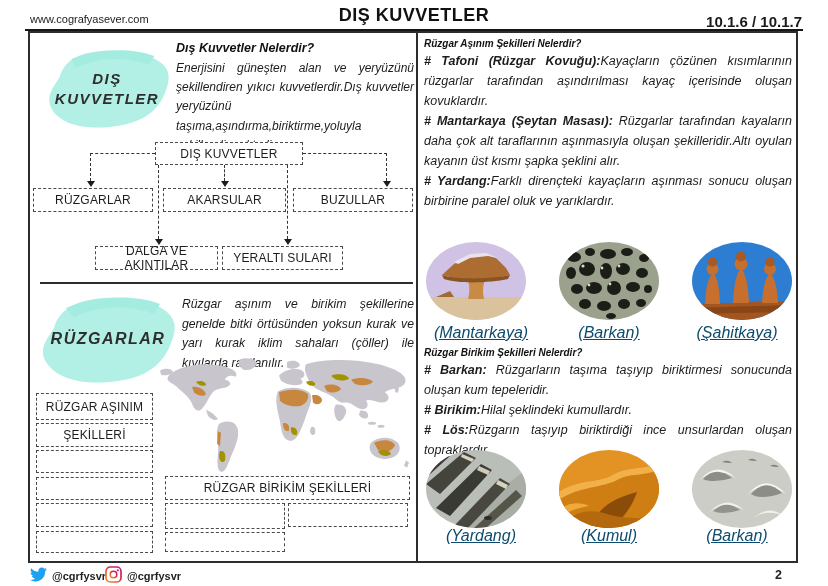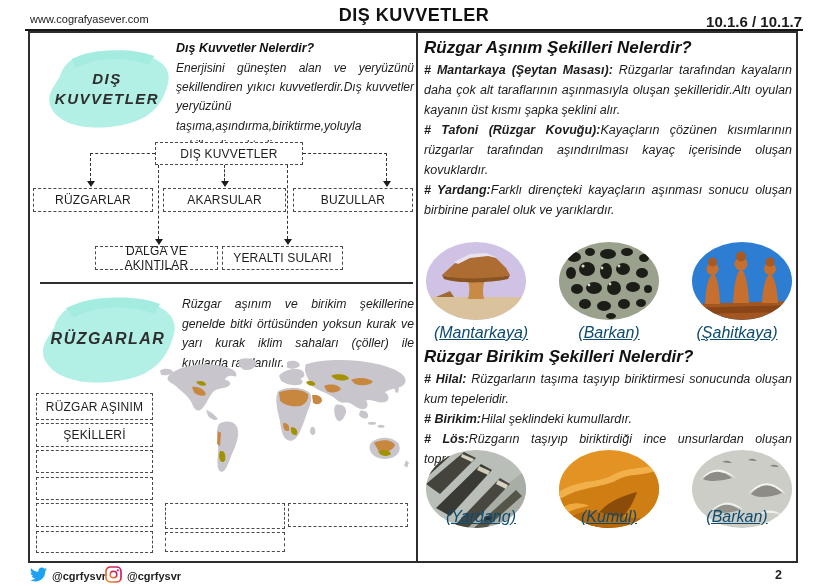--- a/index.html
+++ b/index.html
@@ -29,21 +29,21 @@
 
   
   .fc-h{position:absolute;height:0;border-top:1.5px dashed #333;}
   .fc-v{position:absolute;width:0;border-left:1.5px dashed #333;}
   .fc-arrow{position:absolute;width:0;height:0;border-left:4px solid transparent;border-right:4px solid transparent;border-top:6px solid #1c1c1c;}
 
   .ldivider{position:absolute;left:10px;top:249px;width:373px;height:2px;background:#2d2d2d;}
 
   
   .rblock{position:absolute;left:394px;width:368px;}
-  .rhead{font-size:17px;font-weight:bold;font-style:italic;color:#111;margin:0 0 2px 0;}
+  .rhead{font-size:10px;font-weight:bold;font-style:italic;color:#111;margin:0 0 2px 0;}
   .rp{font-size:12.5px;font-style:italic;text-align:justify;line-height:1.6;margin:0;color:#1c1c1c;}
   .rterm{font-weight:bold;}
 
   .img-row{position:absolute;left:396px;width:366px;display:flex;justify-content:space-between;}
   .oval{width:100px;height:78px;border-radius:50%;overflow:hidden;flex:none;}
   .oval svg{display:block;width:100%;height:100%;}
   .cap-row{position:absolute;left:396px;width:366px;display:flex;justify-content:space-between;}
   .cap{width:110px;text-align:center;font-size:16px;font-style:italic;color:#0c4a6e;text-decoration:underline;}
 
   
@@ -150,28 +150,29 @@
       </svg>
     </div>
 
     <div class="dbox" style="left:6px;top:360px;width:117px;height:27px;">RÜZGAR AŞINIM</div>
     <div class="dbox" style="left:6px;top:390px;width:117px;height:24px;">ŞEKİLLERİ</div>
     <div class="dbox" style="left:6px;top:417px;width:117px;height:23px;"></div>
     <div class="dbox" style="left:6px;top:444px;width:117px;height:23px;"></div>
     <div class="dbox" style="left:6px;top:470px;width:117px;height:24px;"></div>
     <div class="dbox" style="left:6px;top:498px;width:117px;height:22px;"></div>
 
+    <div class="dbox" style="left:135px;top:443px;width:245px;height:24px;">RÜZGAR BİRİKİM ŞEKİLLERİ</div>
     <div class="dbox" style="left:135px;top:470px;width:120px;height:26px;"></div>
     <div class="dbox" style="left:258px;top:470px;width:120px;height:24px;"></div>
     <div class="dbox" style="left:135px;top:499px;width:120px;height:20px;"></div>
 
     <div class="rblock" style="top:5px;">
       <p class="rhead">Rüzgar Aşınım Şekilleri Nelerdir?</p>
+      <p class="rp"><span class="rterm"># Tafoni (Rüzgar Kovuğu):</span><span>Kayaçların çözünen kısımlarının rüzgarlar tarafından aşındırılması kayaç içerisinde oluşan kovuklardır.</span></p>
       <p class="rp"><span class="rterm"># Mantarkaya (Şeytan Masası):</span><span> Rüzgarlar tarafından kayaların daha çok alt taraflarının aşınmasıyla oluşan şekilleridir.Altı oyulan kayanın üst kısmı şapka şeklini alır.</span></p>
-      <p class="rp"><span class="rterm"># Tafoni (Rüzgar Kovuğu):</span><span>Kayaçların çözünen kısımlarının rüzgarlar tarafından aşındırılması kayaç içerisinde oluşan kovuklardır.</span></p>
       <p class="rp"><span class="rterm"># Yardang:</span><span>Farklı dirençteki kayaçların aşınması sonucu oluşan birbirine paralel oluk ve yarıklardır.</span></p>
     </div>
 
     <div class="img-row" style="top:209px;">
       <div class="oval">
         <svg viewBox="0 0 100 78" preserveAspectRatio="none">
           <rect width="100" height="78" fill="#cfc2e4"></rect>
           <rect y="55" width="100" height="23" fill="#d9c29c"></rect>
           <path d="M10,55 l14,-6 l4,6 Z" fill="#a06a32"></path>
           <path d="M42,57 C45,46 43,38 38,33 L63,31 C57,39 56,47 58,57 Z" fill="#c98a46"></path>
@@ -232,21 +233,21 @@
       </div>
     </div>
     <div class="cap-row" style="top:291px;">
       <div class="cap">(Mantarkaya)</div>
       <div class="cap">(Barkan)</div>
       <div class="cap">(Şahitkaya)</div>
     </div>
 
     <div class="rblock" style="top:314px;">
       <p class="rhead">Rüzgar Birikim Şekilleri Nelerdir?</p>
-      <p class="rp"><span class="rterm"># Hilal:</span><span> Rüzgarların taşıma taşıyıp biriktirmesi sonucunda oluşan kum tepeleridir.</span></p>
+      <p class="rp"><span class="rterm"># Barkan:</span><span> Rüzgarların taşıma taşıyıp biriktirmesi sonucunda oluşan kum tepeleridir.</span></p>
       <p class="rp"><span class="rterm"># Birikim:</span><span>Hilal şeklindeki kumullardır.</span></p>
       <p class="rp"><span class="rterm"># Lös:</span><span>Rüzgarın taşıyıp biriktirdiği ince unsurlardan oluşan topraklardır.</span></p>
     </div>
 
     <div class="img-row" style="top:417px;">
       <div class="oval">
         <svg viewBox="0 0 100 78" preserveAspectRatio="none">
           <rect width="100" height="78" fill="#b9beb8"></rect>
           <path d="M60,50 L100,20 L100,78 L40,78 Z" fill="#a8ada6"></path>
           <path d="M0,34 L38,2 L50,8 L14,44 Z" fill="#44443c"></path>
@@ -281,21 +282,21 @@
           <path d="M21,61 Q34,49 48,60 Q39,63 31,63 Q25,63 21,61 Z" fill="#93938b"></path>
           <path d="M62,68 Q76,54 92,66 Q82,62 74,63 Q67,64 62,68 Z" fill="#efefeb"></path>
           <g fill="#82827a">
               <path d="M30,12 q6,-3 10,1 q-5,0 -10,-1 Z"></path>
               <path d="M56,10 q5,-3 9,1 q-5,0 -9,-1 Z"></path>
               <path d="M78,16 q5,-3 9,1 q-5,0 -9,-1 Z"></path>
             </g>
         </svg>
       </div>
     </div>
-    <div class="cap-row" style="top:475px;align-items:center;">
+    <div class="cap-row" style="top:494px;align-items:center;">
       <div class="cap">(Yardang)</div>
       <div class="cap">(Kumul)</div>
       <div class="cap">(Barkan)</div>
     </div>
   </div>
 
   <svg class="ft-icon" style="left:30px;top:566px;" viewBox="0 0 24 24">
     <path fill="#1da1f2" d="M23.954 4.569c-.885.389-1.83.654-2.825.775 1.014-.611 1.794-1.574 2.163-2.723-.951.555-2.005.959-3.127 1.184-.896-.959-2.173-1.559-3.591-1.559-2.717 0-4.92 2.203-4.92 4.917 0 .39.045.765.127 1.124C7.691 8.094 4.066 6.13 1.64 3.161c-.427.722-.666 1.561-.666 2.475 0 1.71.87 3.213 2.188 4.096-.807-.026-1.566-.248-2.228-.616v.061c0 2.385 1.693 4.374 3.946 4.827-.413.111-.849.171-1.296.171-.314 0-.615-.03-.916-.086.631 1.953 2.445 3.377 4.604 3.417-1.68 1.319-3.809 2.105-6.102 2.105-.39 0-.779-.023-1.17-.067 2.189 1.394 4.768 2.209 7.557 2.209 9.054 0 13.999-7.496 13.999-13.986 0-.209 0-.42-.015-.63.961-.689 1.8-1.56 2.46-2.548z"></path>
   </svg>
   <div class="ft-handle" style="left:52px;top:570px;">@cgrfysvr</div>

